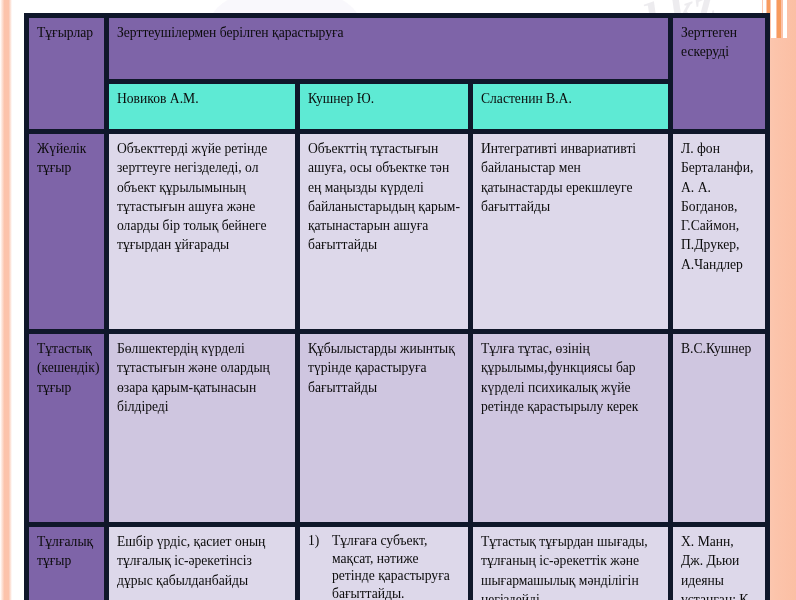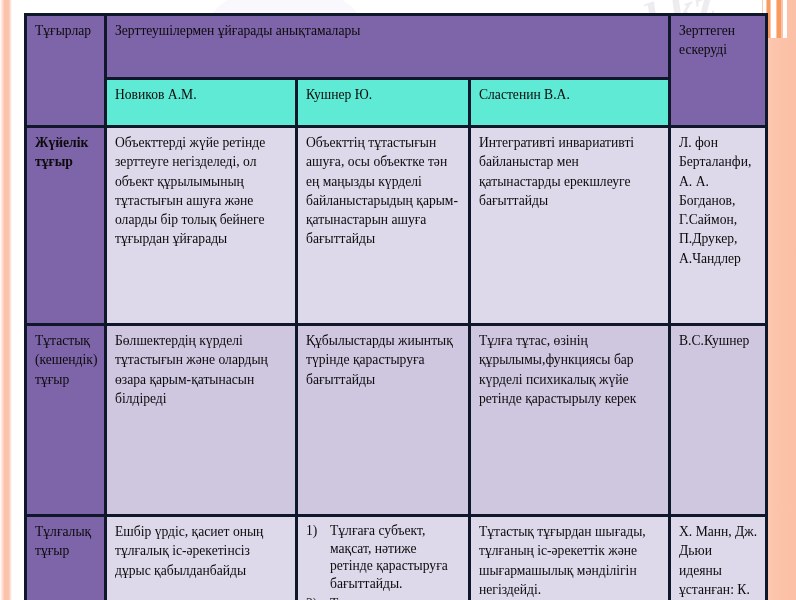--- a/index.html
+++ b/index.html
@@ -108,21 +108,21 @@
   
   #tbl {
     position: absolute;
     left: 24px;
     top: 13px;
     width: 741px;
     border-collapse: collapse;
     table-layout: fixed;
   }
   #tbl td, #tbl th {
-    border: 3px solid #0f172a;
+    border: 5px solid #0f172a;
     vertical-align: top;
     padding: 5px 7px 5px 8px;
     font-size: 13.6px;
     line-height: 1.42;
     color: #0b0b0b;
     text-align: left;
     font-weight: normal;
   }
   
   .h {
@@ -210,31 +210,31 @@
     <colgroup>
       <col style="width:80px">
       <col style="width:191px">
       <col style="width:173px">
       <col style="width:200px">
       <col style="width:97px">
     </colgroup>
     <tbody>
       <tr>
         <td class="h" rowspan="2">Тұғырлар</td>
-        <td class="h h-center" colspan="3" style="height:51px;">Зерттеушілермен ұйғарады анықтамалары</td>
+        <td class="h h-center" colspan="3" style="height:51px;">Зерттеушілермен берілген қарастыруға</td>
         <td class="h" rowspan="2">Зерттеген ескеруді</td>
       </tr>
       <tr>
         <td class="sub" style="height:35px;">Новиков А.М.</td>
         <td class="sub">Кушнер Ю.</td>
         <td class="sub">Сластенин В.А.</td>
       </tr>
 
       <tr>
-        <td class="stub" style="height:185px;font-weight:bold;">Жүйелік тұғыр</td>
+        <td class="stub" style="height:185px;">Жүйелік тұғыр</td>
         <td class="c-a">Объекттерді жүйе ретінде зерттеуге негізделеді, ол объект құрылымының тұтастығын ашуға және оларды бір толық бейнеге тұғырдан ұйғарады</td>
         <td class="c-a">Объекттің тұтастығын ашуға, осы объектке тән ең маңызды күрделі байланыстарыдың қарым-қатынастарын ашуға бағыттайды</td>
         <td class="c-a">Интегративті инвариативті байланыстар мен қатынастарды ерекшлеуге бағыттайды</td>
         <td class="c-a">Л. фон Берталанфи, А. А. Богданов, Г.Саймон, П.Друкер, А.Чандлер</td>
       </tr>
 
       <tr>
         <td class="stub" style="height:178px;">Тұтастық (кешендік) тұғыр</td>
         <td class="c-b">Бөлшектердің күрделі тұтастығын және олардың өзара қарым-қатынасын білдіреді</td>
         <td class="c-b">Құбылыстарды жиынтық түрінде қарастыруға бағыттайды</td>

